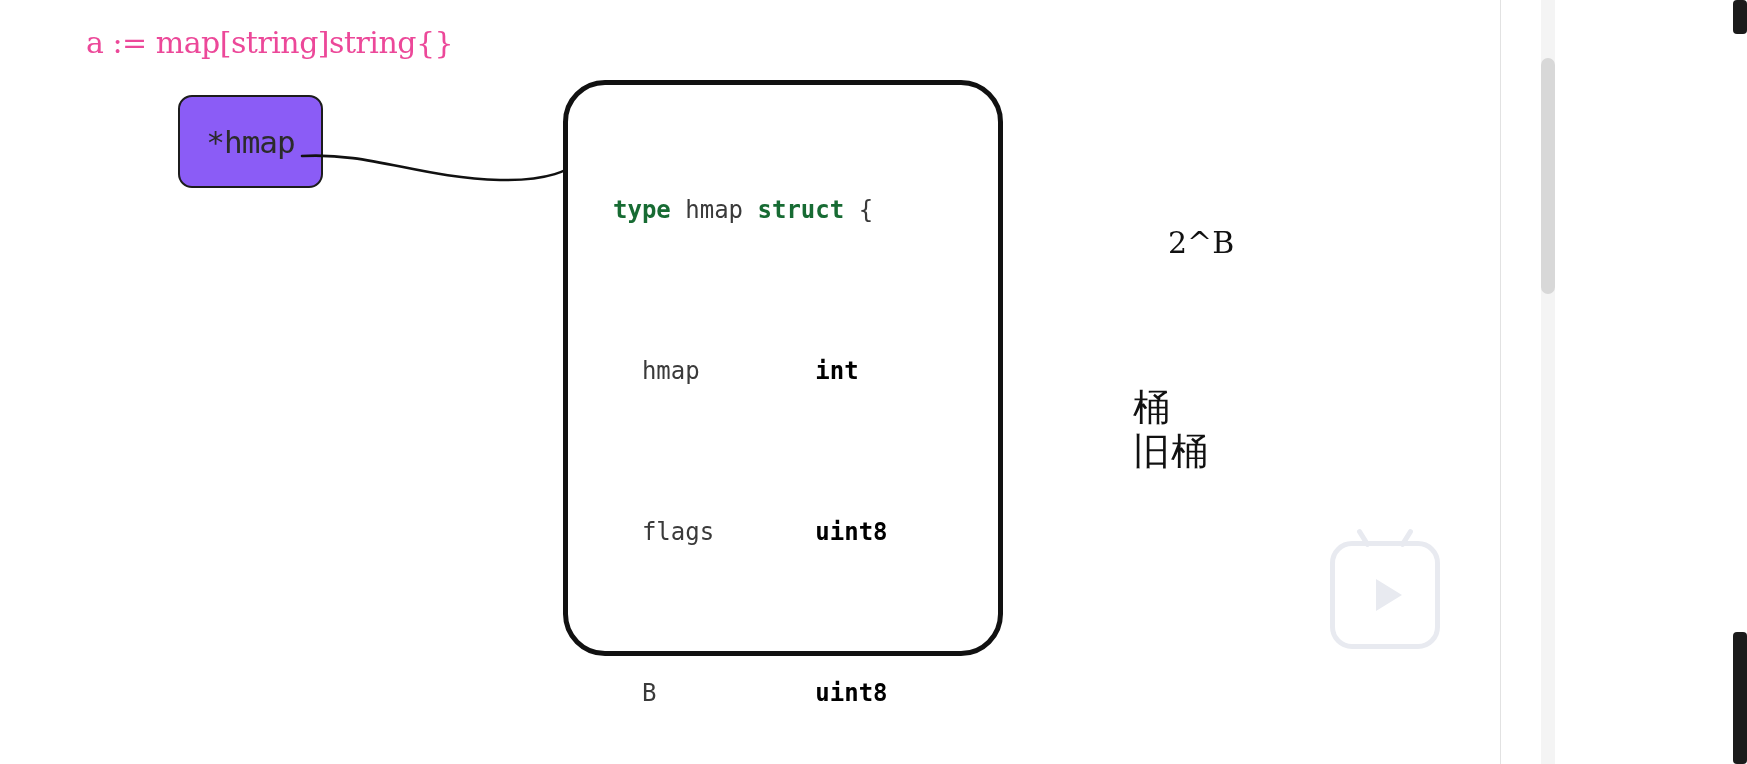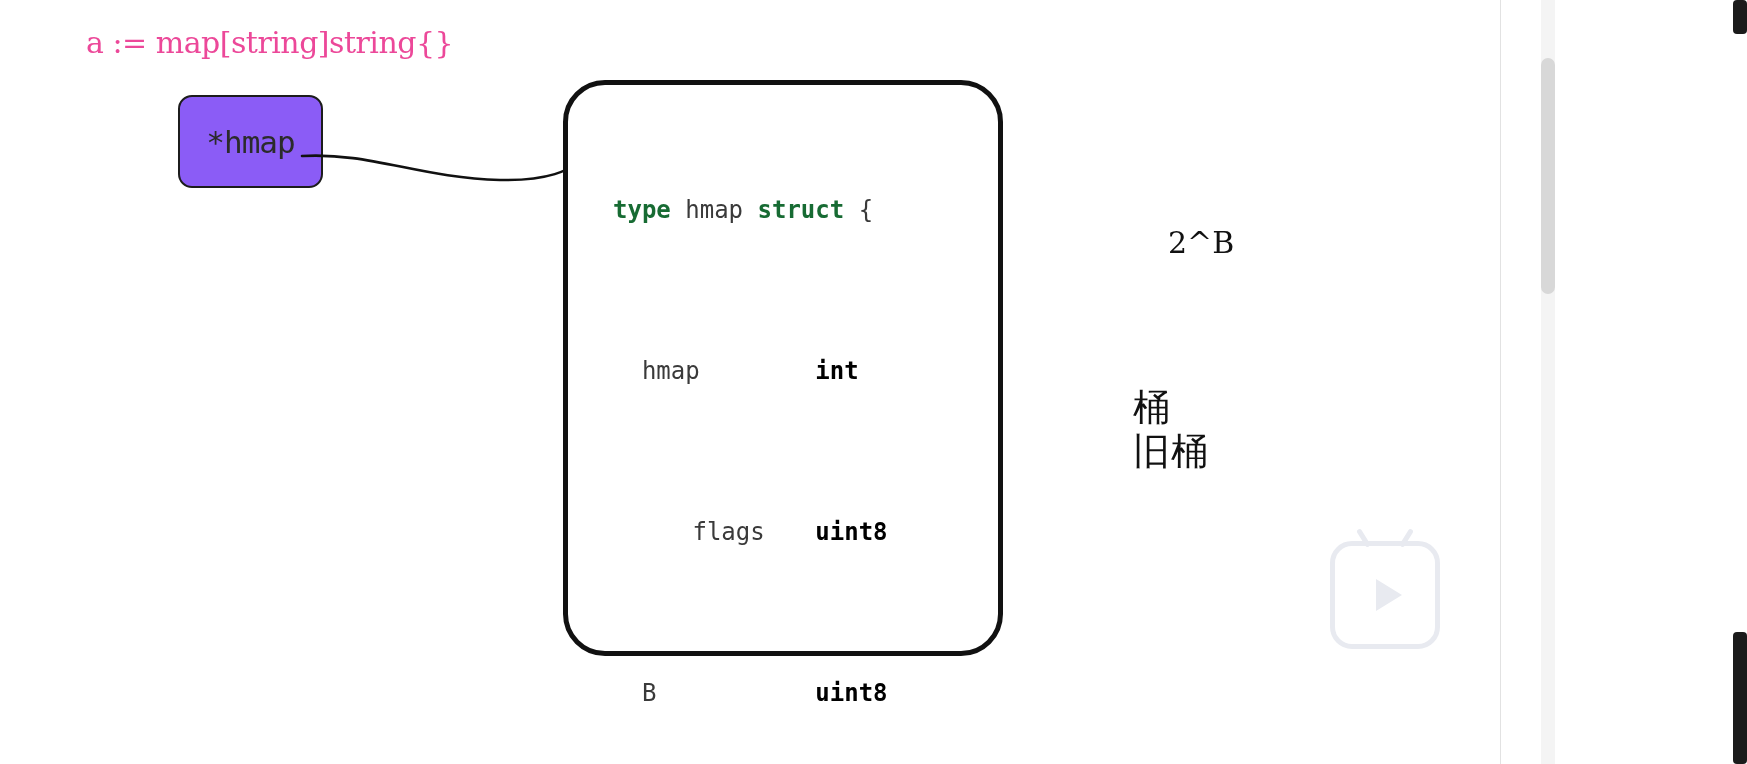--- a/index.html
+++ b/index.html
@@ -126,21 +126,21 @@
     <path d="M2 38 C 70 34, 120 60, 200 62 C 250 63, 268 52, 284 42" fill="none" stroke="#111" stroke-width="2.6" stroke-linecap="round"></path>
     <path d="M284 42 L 268 44 M284 42 L 275 54" fill="none" stroke="#111" stroke-width="2.6" stroke-linecap="round"></path>
   </svg>
 
   <div id="struct-card">
     <div id="code">
       <span class="row"><span class="kw">type</span> <span class="id">hmap</span> <span class="kw">struct</span> <span class="pun">{</span></span>
 
       <span class="row"><span class="ind"> </span><span class="id field-name" style="width:12ch;display:inline-block;">hmap</span><span class="typ">int</span></span>
 
-      <span class="row"><span class="ind"> </span><span class="id" style="width:12ch;display:inline-block;text-align:center;">flags</span><span class="typ">uint8</span></span>
+      <span class="row"><span class="ind"> </span><span class="id" style="width:12ch;display:inline-block;">flags</span><span class="typ">uint8</span></span>
 
       <span class="row"><span class="ind"> </span><span class="id" style="width:12ch;display:inline-block;">B</span><span class="typ">uint8</span></span>
 
       
 
       
 
       
 
       

